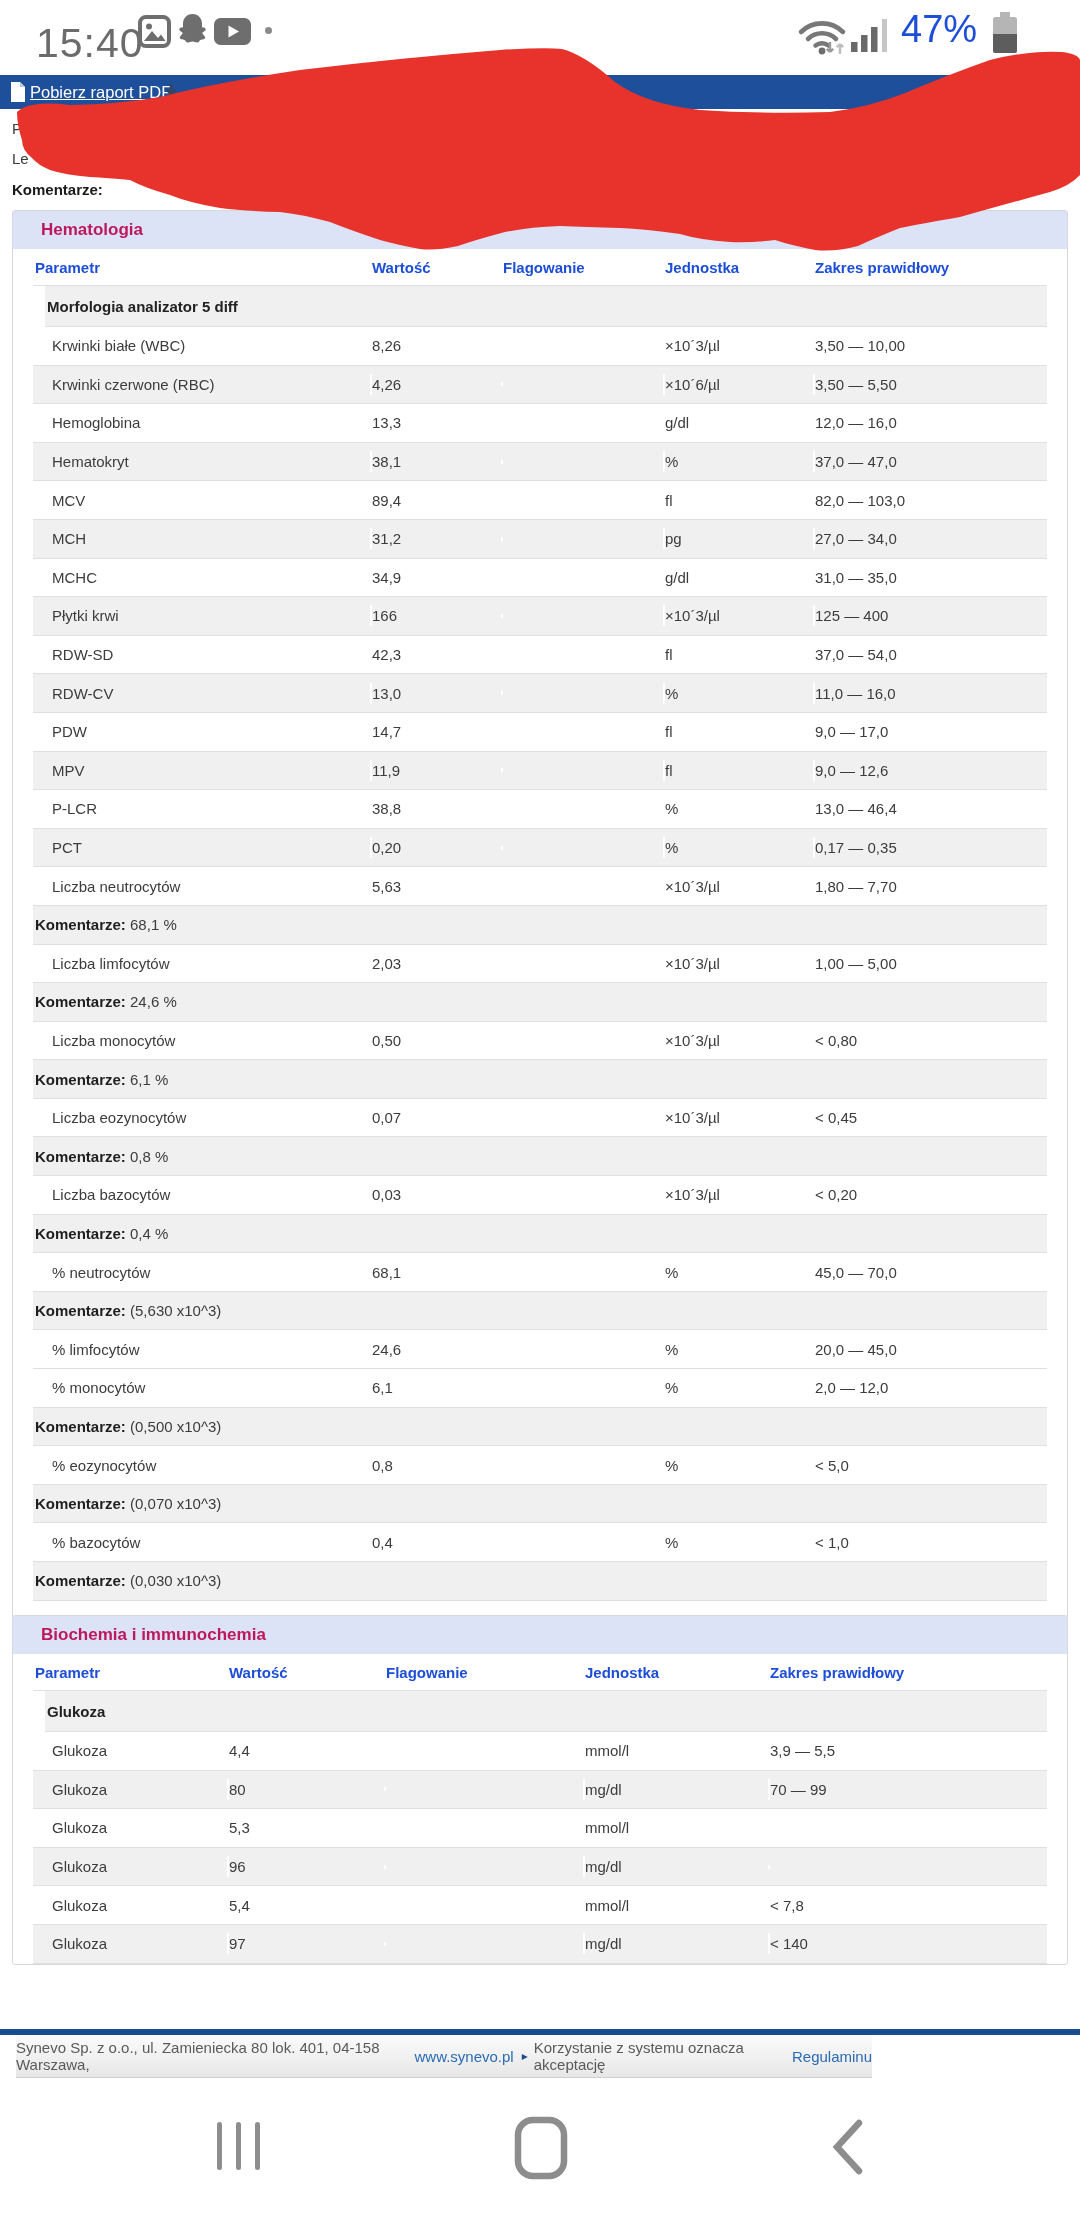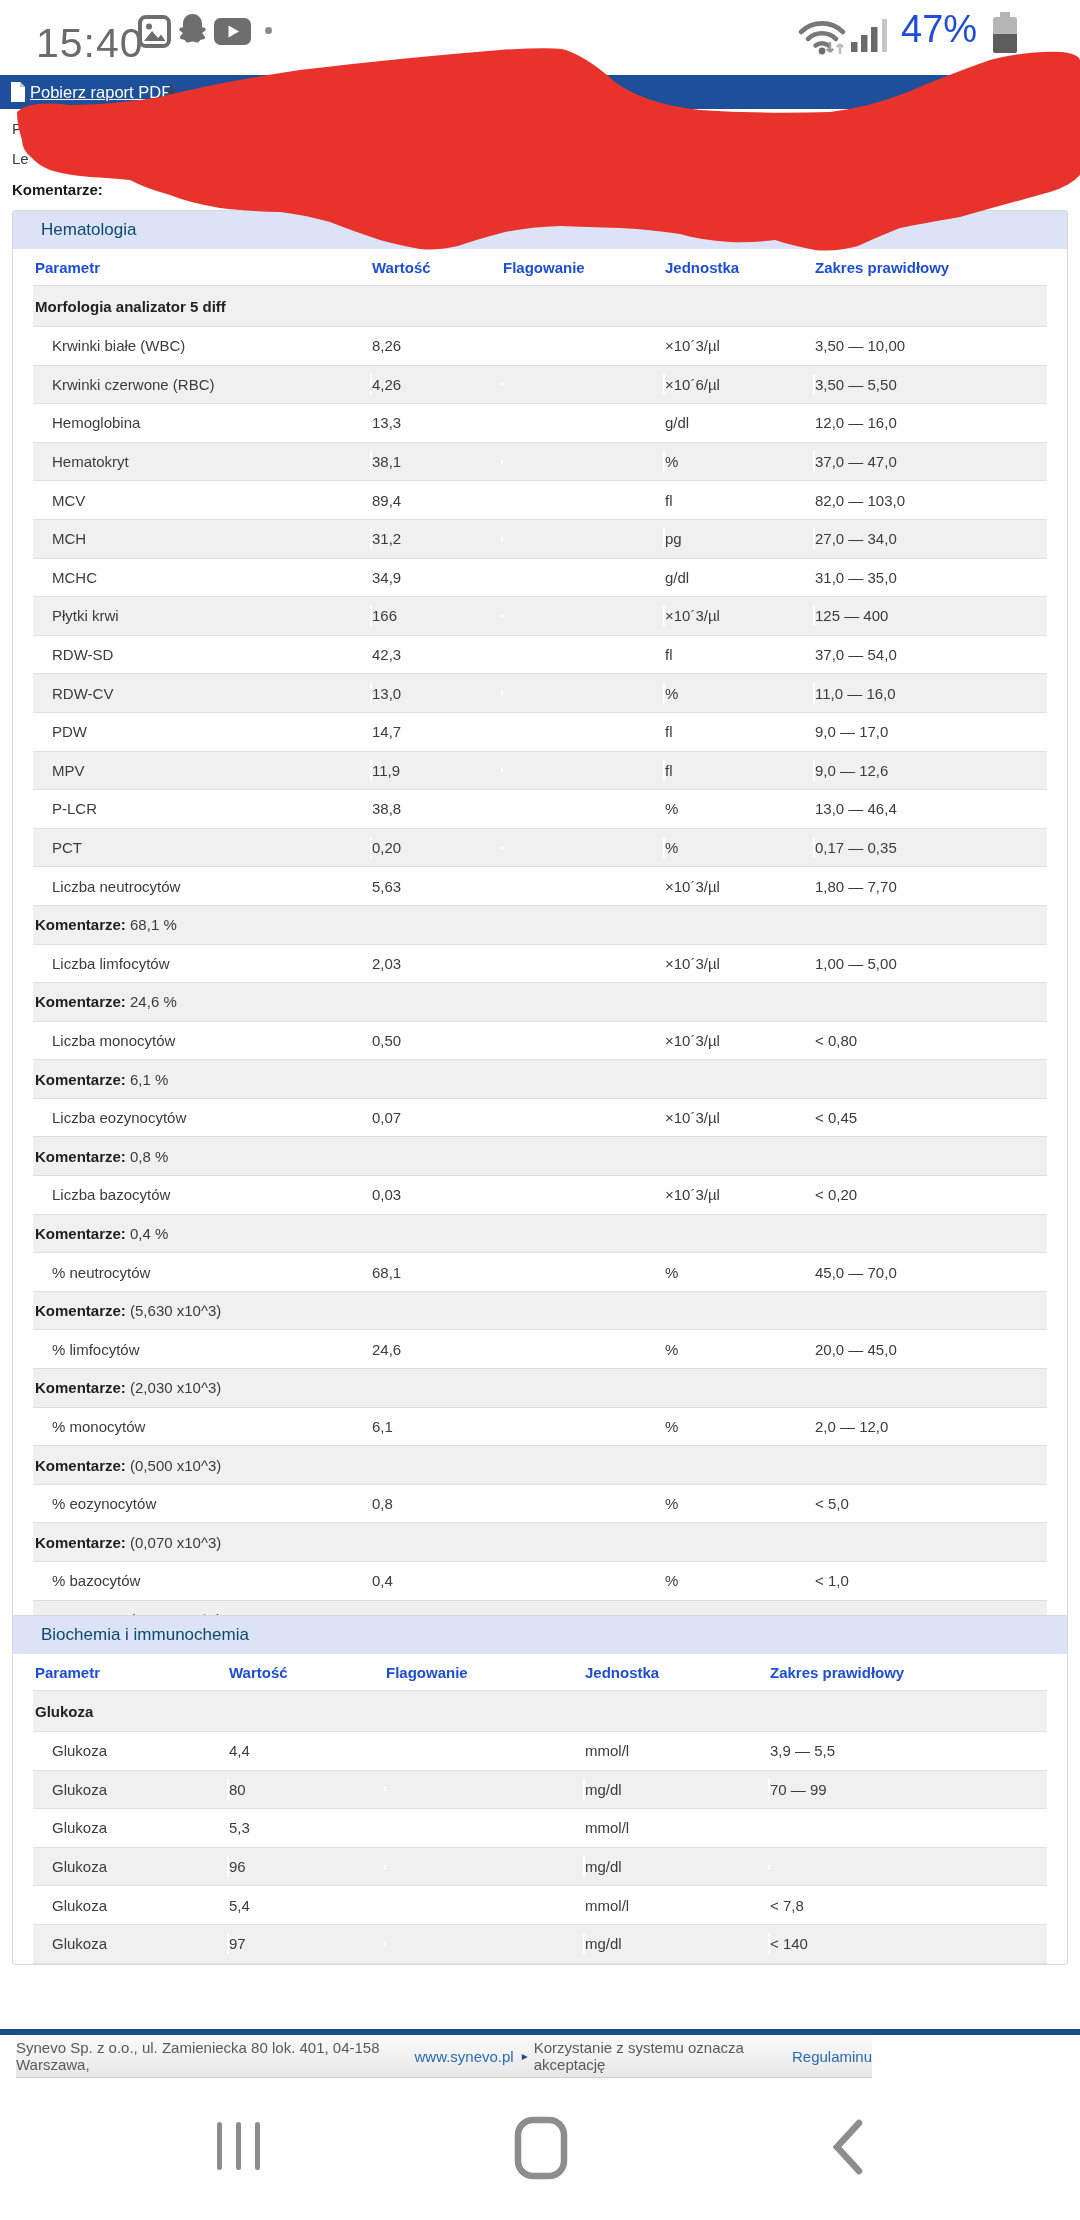--- a/index.html
+++ b/index.html
@@ -17,28 +17,28 @@
   .doc-ico{position:absolute;left:10px;top:7px;}
   .dl-ico{position:absolute;left:163px;top:9px;}
 
   
   .pline{left:12px;font-size:15px;color:#3a3a3a;}
   .kom-label{left:12px;font-size:15px;font-weight:bold;color:#1a1a1a;}
 
   
   .card{left:12px;width:1054px;background:#fff;border:1px solid #d8d8d8;border-radius:3px;}
   .sec-title{height:38px;background:#dce3f6;display:flex;align-items:center;padding-left:28px;
-             font-size:17px;font-weight:normal;color:#0c4a6e;}
+             font-size:17px;font-weight:bold;color:#be185d;}
   .tbl{margin:0 20px;font-size:15px;color:#3c3c3c;}
   .trow{display:grid;align-items:center;border-bottom:1px solid #e0e0e0;min-height:37.6px;}
   .sec-hema .trow{grid-template-columns:337px 131px 162px 150px 234px;}
   .sec-bio  .trow{grid-template-columns:194px 157px 199px 185px 279px;}
   .trow.single{display:flex;}
   .trow.head{min-height:36px;font-weight:bold;color:#1d4ed8;}
-  .trow.group{min-height:40px;background:#f0f0f0;}
+  .trow.group{min-height:40px;background:#f0f0f0;margin-left:12px;}
   .trow.stripe{background:#f0f0f0;}
   .cell{padding:2px 6px 2px 2px;}
   .trow.param .cell.c0{padding-left:19px;}
   .trow.param .cell:not(.c0){box-shadow:inset 2px 0 0 #fff;}
   .comment b{color:#1f1f1f;}
   .group b{color:#222;font-size:15px;}
 
   
   .f-line{left:0;top:2029px;width:1080px;height:6px;background:#1b4b8f;}
   .f-strip{left:16px;top:2035px;width:856px;height:42px;background:linear-gradient(#fbfbfb,#e6e6e6);
@@ -276,23 +276,20 @@
         </div>
         <div class="trow single comment stripe">
           <div class="cell"><b>Komentarze: </b><span>(5,630 x10^3)</span></div>
         </div>
         <div class="trow param">
           <div class="cell c0">% limfocytów</div>
           <div class="cell c1">24,6</div>
           <div class="cell c2"></div>
           <div class="cell c3">%</div>
           <div class="cell c4">20,0 — 45,0</div>
-        </div>
-        <div class="trow single comment stripe">
-          <div class="cell"><b>Komentarze: </b><span>(2,030 x10^3)</span></div>
         </div>
         <div class="trow param">
           <div class="cell c0">% monocytów</div>
           <div class="cell c1">6,1</div>
           <div class="cell c2"></div>
           <div class="cell c3">%</div>
           <div class="cell c4">2,0 — 12,0</div>
         </div>
         <div class="trow single comment stripe">
           <div class="cell"><b>Komentarze: </b><span>(0,500 x10^3)</span></div>

